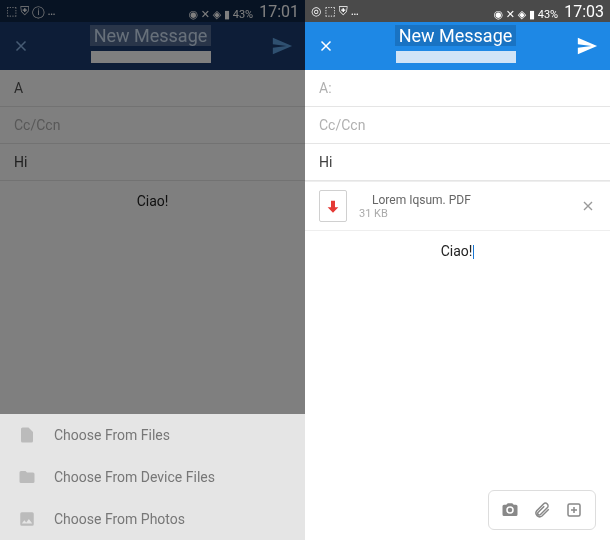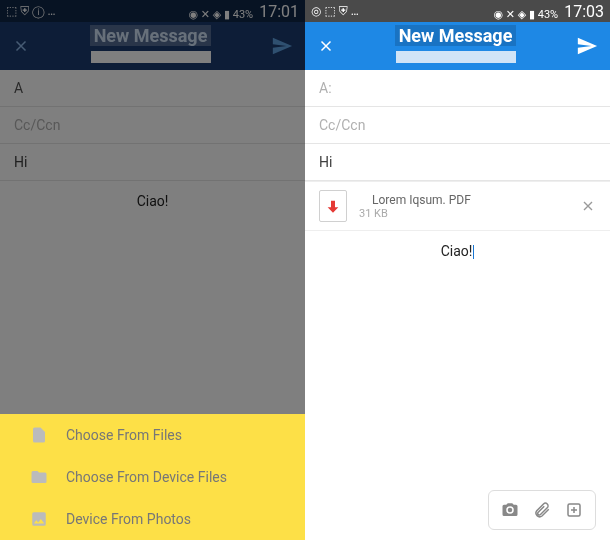--- a/index.html
+++ b/index.html
@@ -8,40 +8,40 @@
     .overlay { position: absolute; inset: 0; background: rgba(0,0,0,0.5); z-index: 5; }
     
     
     .status-bar { height: 22px; display: flex; align-items: center; justify-content: space-between; padding: 0 6px; font-size: 12px; color: #fff; }
     .status-left, .status-right { display: flex; align-items: center; gap: 2px; }
     .status-right { font-size: 11px; align-items: flex-end; }
     .status-time { margin-left: 4px; font-size: 16px; }
     
     
     .app-bar { height: 48px; display: flex; align-items: center; padding: 0 12px; }
-    .app-title { flex: 1; text-align: center; font-size: 18px; font-weight: 700; color: #cfe0f5; }
+    .app-title { flex: 1; text-align: center; font-size: 18px; font-weight: 400; color: #cfe0f5; }
     .title-highlight { background: rgba(255,255,255,0.25); padding: 0 4px; }
     .title-block { display: inline-block; background: #fff; width: 120px; height: 12px; margin-top: 2px; }
     
     
     .field { padding: 10px 14px; border-bottom: 1px solid #e5e5e5; font-size: 14px; color: #555; background: #fff; }
     .field.placeholder { color: #b0b0b0; }
     .field.subject { font-weight: normal; color: #404040; }
     .body-area { padding: 12px 12px; font-size: 14px; color: #222; background: #fff; text-align: center; }
     .cursor::after { content: ''; display: inline-block; width: 1px; height: 14px; background: #1976d2; margin-left: 1px; vertical-align: middle; }
     
     
     .attachment { display: flex; align-items: center; padding: 8px 14px; border-top: 1px solid #eee; border-bottom: 1px solid #eee; gap: 12px; background: #fff; }
     .pdf-icon { width: 28px; height: 32px; border: 1px solid #d0d0d0; border-radius: 2px; display: flex; align-items: center; justify-content: center; }
     .att-info { flex: 1; }
     .att-name { font-size: 12px; color: #666; margin-left: 13px; }
     .att-size { font-size: 11px; color: #aaa; }
     
     
-    .bottom-sheet { position: absolute; bottom: 0; left: 0; right: 0; background: #fde047; z-index: 10; padding-left: 12px; }
+    .bottom-sheet { position: absolute; bottom: 0; left: 0; right: 0; background: #e5e5e5; z-index: 10; }
     .sheet-item { display: flex; align-items: center; gap: 18px; padding: 12px 18px; font-size: 14px; color: #777; }
     
     
     .toolbar { position: absolute; bottom: 10px; right: 14px; display: flex; gap: 6px; border: 1px solid #ddd; border-radius: 6px; padding: 6px 8px; background: #fff; }
     .tool-btn { width: 26px; height: 26px; display: flex; align-items: center; justify-content: center; color: #888; }
     
     
     #left .content-under { position: absolute; top: 0; left: 0; right: 0; }
     #left .status-bar { background: #0f2747; }
     #left .app-bar { background: #1a3a6e; }
@@ -102,21 +102,21 @@
           </svg>
       </span>
       <span>Choose From Device Files</span>
     </div>
     <div class="sheet-item">
       <span>
         <svg width="18" height="18" viewBox="0 0 24 24" fill="#bbb">
             <path d="M21 19V5a2 2 0 00-2-2H5a2 2 0 00-2 2v14a2 2 0 002 2h14a2 2 0 002-2zM8.5 13.5l2.5 3 3.5-4.5 4.5 6H5l3.5-4.5z"></path>
           </svg>
       </span>
-      <span>Device From Photos</span>
+      <span>Choose From Photos</span>
     </div>
   </div>
 </div>
 
 <div class="pane" id="right">
   <div class="status-bar">
     <div class="status-left">◎ ⬚ ⛨ …</div>
     <div class="status-right">
       <span>◉ ✕ ◈ ▮ 43%</span>
       <span class="status-time">17:03</span>

